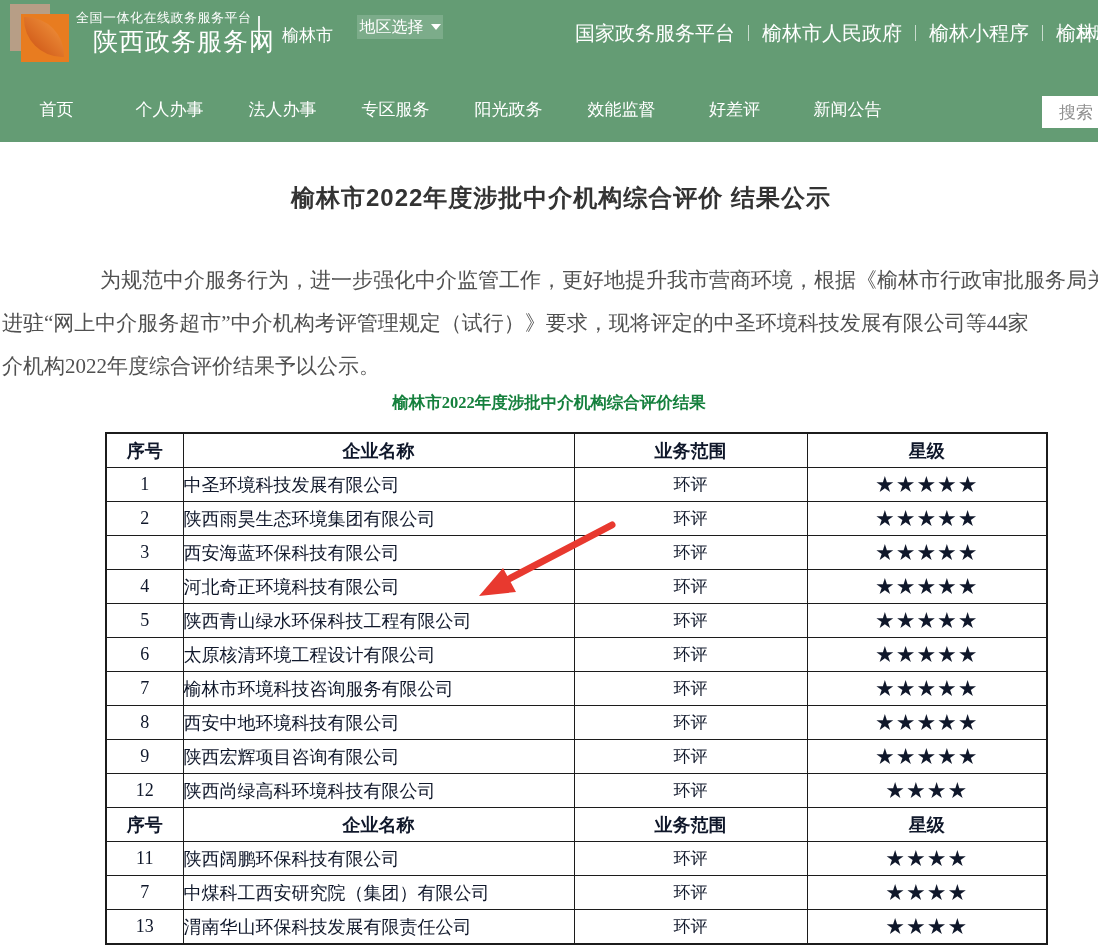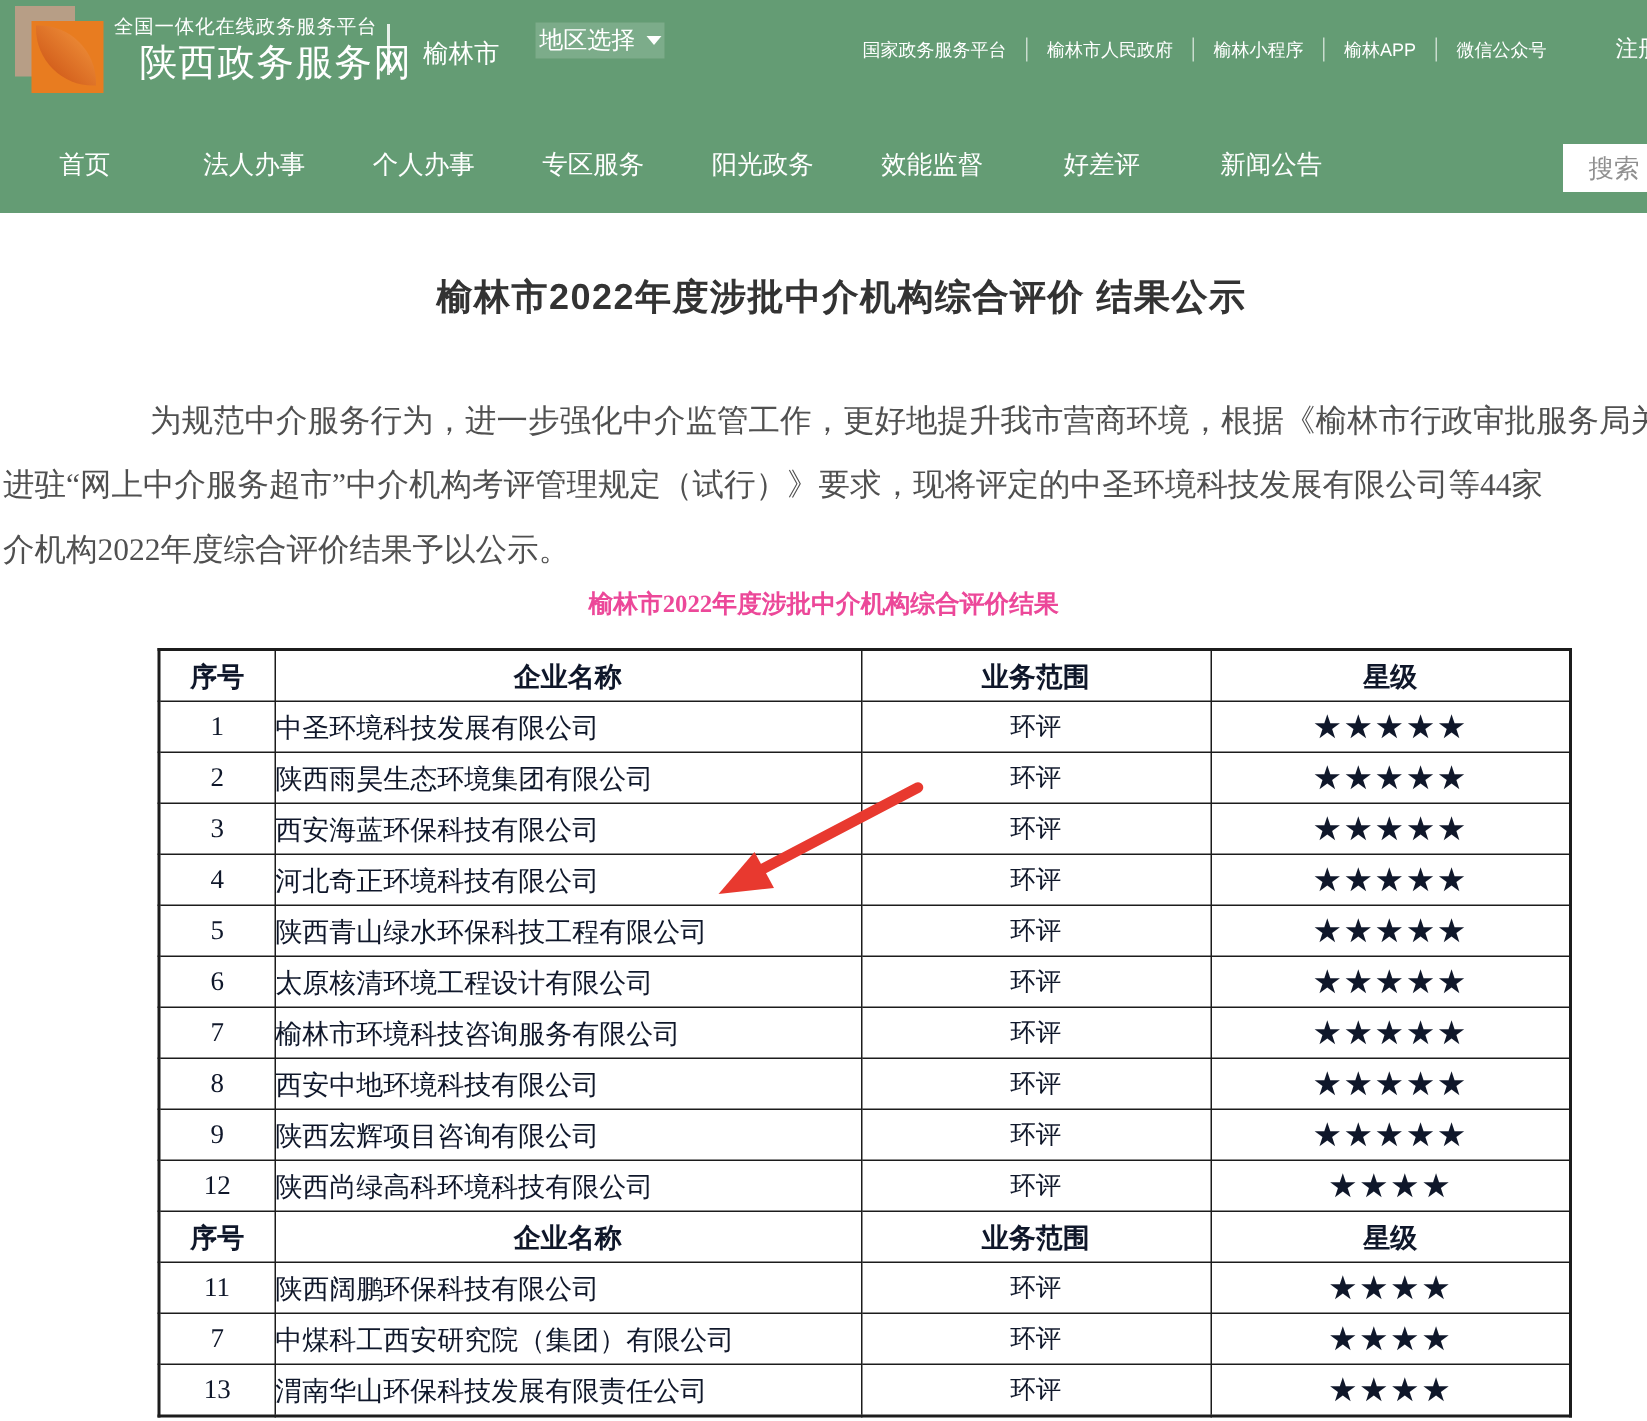--- a/index.html
+++ b/index.html
@@ -13,39 +13,39 @@
     background:linear-gradient(to top right,#c84b10,#f59b40);border-radius:0 95% 0 95%;}
   .brand-small{position:absolute;left:76px;top:9px;font-size:13px;color:#fff;letter-spacing:.5px;}
   .brand-name{position:absolute;left:93px;top:25px;font-size:25px;color:#fff;letter-spacing:1px;}
   .v-divider{position:absolute;left:258px;top:16px;width:2px;height:34px;background:rgba(255,255,255,.85);}
   .city-label{position:absolute;left:282px;top:24px;font-size:17px;color:#fff;}
   .region-btn{position:absolute;left:357px;top:15px;width:86px;height:24px;background:rgba(255,255,255,.16);
     display:flex;align-items:center;justify-content:center;gap:7px;color:#fff;font-size:16px;cursor:pointer;}
   .caret{width:0;height:0;border-left:5px solid transparent;border-right:5px solid transparent;
     border-top:6px solid #fff;}
   .top-links{position:absolute;left:575px;top:23px;height:20px;display:flex;align-items:center;}
-  .top-link{color:#fff;font-size:12px;white-space:nowrap;cursor:pointer;text-align:right;}
+  .top-link{color:#fff;font-size:20px;white-space:nowrap;cursor:pointer;text-align:right;}
   .tl-sep{width:1px;height:16px;background:rgba(255,255,255,.65);margin:0 13px;}
   .register{position:absolute;left:1077px;top:23px;font-size:15px;color:#fff;white-space:nowrap;cursor:pointer;}
   .nav-row{position:absolute;left:0;top:90px;display:flex;}
   .nav-item{width:113px;height:40px;line-height:40px;text-align:center;color:#fff;font-size:17px;
     white-space:nowrap;cursor:pointer;}
   .search-box{position:absolute;left:1042px;top:96px;width:120px;height:32px;background:#fff;}
   .search-box input{border:none;outline:none;width:100px;height:30px;margin:1px 0 0 15px;
     font-size:17px;color:#555;font-family:"Liberation Sans",sans-serif;background:transparent;}
   .search-box input::placeholder{color:#8f8f8f;opacity:1;}
   
   .page-title{position:absolute;left:12px;top:182px;width:1098px;text-align:center;font-size:24px;
     font-weight:600;color:#333;letter-spacing:1px;}
   .paragraph{position:absolute;left:0;top:259px;width:1098px;overflow:hidden;
     font-family:"Liberation Serif",serif;color:#505050;font-size:21px;}
   .para-line{white-space:nowrap;height:43px;line-height:43px;padding-left:2px;}
   .para-line.indent{padding-left:100px;}
   .table-caption{position:absolute;left:0;top:392px;width:1098px;text-align:center;font-size:16.5px;
-    font-weight:700;color:#ec4899;font-family:"Liberation Serif",serif;}
+    font-weight:700;color:#15803d;font-family:"Liberation Serif",serif;}
   table.eval{position:absolute;left:105px;top:432px;width:941px;border-collapse:collapse;
     table-layout:fixed;border:2px solid #1c1c1c;font-family:"Liberation Serif",serif;}
   table.eval th,table.eval td{border:1px solid #1c1c1c;height:33px;padding:0;color:#0f172a;}
   table.eval th{font-size:18px;font-weight:700;text-align:center;}
   td.no{font-size:18px;text-align:center;}
   td.name{font-size:18px;text-align:left;padding-left:14px;white-space:nowrap;overflow:hidden;}
   td.scope{font-size:17px;text-align:center;}
   td.stars{font-size:22px;text-align:center;color:#000;letter-spacing:1px;}
   .arrow-layer{position:absolute;left:0;top:0;width:1098px;height:947px;pointer-events:none;z-index:5;}
 </style>
@@ -74,22 +74,22 @@
       <div class="tl-sep"></div>
       <div class="top-link">榆林小程序</div>
       <div class="tl-sep"></div>
       <div class="top-link">榆林APP</div>
       <div class="tl-sep"></div>
       <div class="top-link">微信公众号</div>
     </div>
   <div class="register">注册</div>
   <div class="nav-row">
       <div class="nav-item">首页</div>
+      <div class="nav-item">个人办事</div>
       <div class="nav-item">法人办事</div>
-      <div class="nav-item">个人办事</div>
       <div class="nav-item">专区服务</div>
       <div class="nav-item">阳光政务</div>
       <div class="nav-item">效能监督</div>
       <div class="nav-item">好差评</div>
       <div class="nav-item">新闻公告</div>
     </div>
   <div class="search-box">
     <input type="text" placeholder="搜索" style="">
   </div>
 </div>

